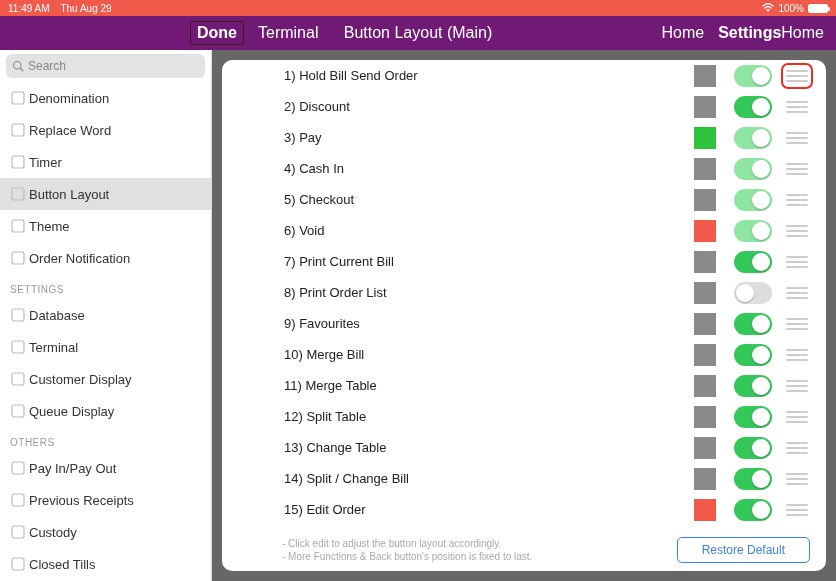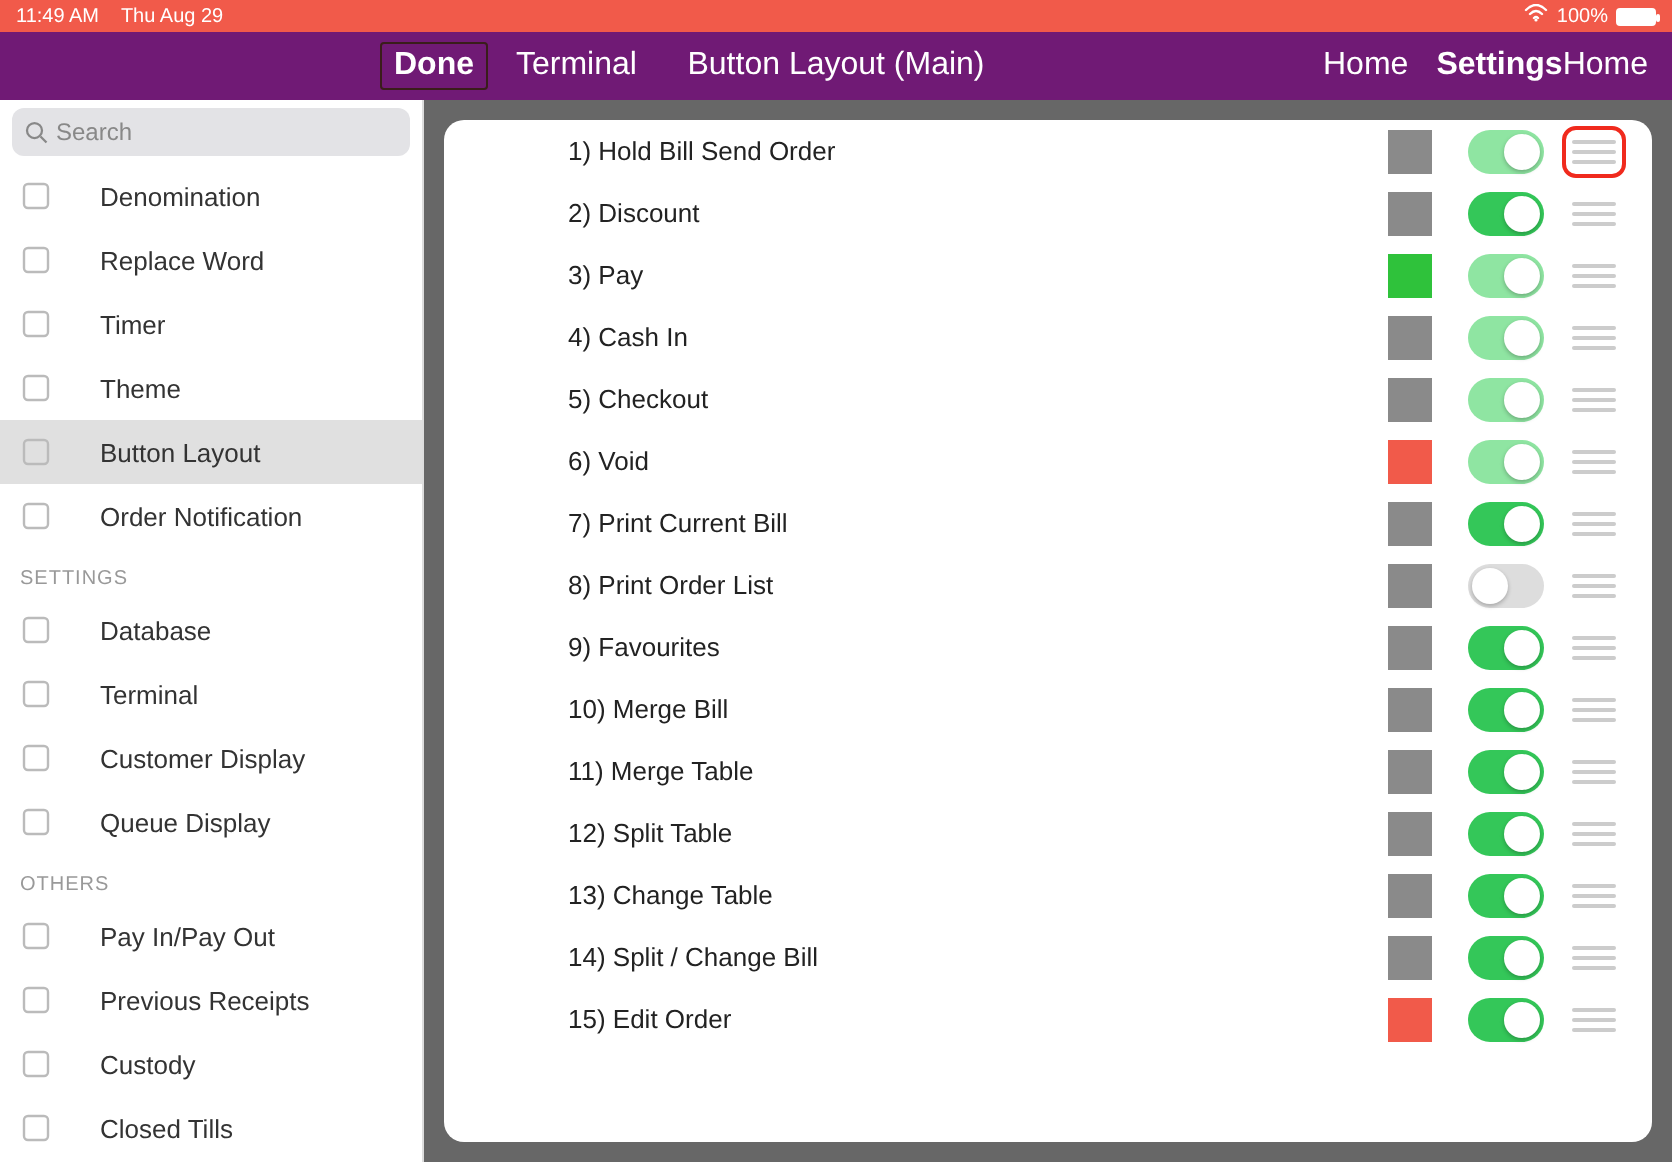--- a/index.html
+++ b/index.html
@@ -14,21 +14,21 @@
   .navbar .left, .navbar .right { display:flex; align-items:center; gap:14px; }
   .navbar .title-main { font-weight:500; }
   .nav-link { cursor:pointer; }
   .done-box { border:1.5px solid #3a1d1b; padding:2px 6px; border-radius:2px;font-weight:bold; }
 
   .content { display:flex; height: calc(581px - 50px); }
   .sidebar { width:212px; background:#fff; border-right:1px solid #ddd; overflow:hidden; display:flex; flex-direction:column; }
   .search { margin:4px 6px; background:#e3e3e6; border-radius:6px; height:24px; display:flex; align-items:center; padding:0 6px; color:#888; font-size:12px; gap:4px; }
   .search svg { width:12px; height:12px; stroke:#888; fill:none; }
   .side-list { flex:1; overflow-y:auto; }
-  .side-item { display:flex; align-items:center; gap:24px; padding:8px 10px; font-size:13px; color:#333; cursor:pointer; border-bottom:0; }
+  .side-item { display:flex; align-items:center; gap:3px; padding:8px 10px; font-size:13px; color:#333; cursor:pointer; border-bottom:0; }
   .side-item.active { background:#e0e0e0; }
   .side-icon { width:16px; height:16px; color:#bbb; flex-shrink:0; }
   .side-header { padding:10px 10px 4px; font-size:10px; letter-spacing:0.5px; color:#999; text-transform:uppercase; }
 
   .main { flex:1; background:#676767; padding:10px; position:relative; overflow:hidden; }
   .panel { background:#fff; border-radius:10px; height:100%; padding:0 12px 8px; overflow:hidden; display:flex; flex-direction:column; }
   .rows { flex:1; overflow-y:auto; }
   .row { display:flex; align-items:center; height:31px; }
   .row-label { flex:1; padding-left:50px; font-size:13px; color:#222; }
   .swatch { width:22px; height:22px; margin-right:18px; }
@@ -104,31 +104,31 @@
             <rect x="2" y="2" width="12" height="12" rx="2"></rect>
           </svg>
           <span>Replace Word</span>
         </div>
         <div class="side-item">
           <svg class="side-icon" viewBox="0 0 16 16" fill="none" stroke="currentColor" stroke-width="1.2">
             <rect x="2" y="2" width="12" height="12" rx="2"></rect>
           </svg>
           <span>Timer</span>
         </div>
+        <div class="side-item active">
+          <svg class="side-icon" viewBox="0 0 16 16" fill="none" stroke="currentColor" stroke-width="1.2">
+            <rect x="2" y="2" width="12" height="12" rx="2"></rect>
+          </svg>
+          <span>Button Layout</span>
+        </div>
         <div class="side-item">
           <svg class="side-icon" viewBox="0 0 16 16" fill="none" stroke="currentColor" stroke-width="1.2">
             <rect x="2" y="2" width="12" height="12" rx="2"></rect>
           </svg>
           <span>Theme</span>
-        </div>
-        <div class="side-item active">
-          <svg class="side-icon" viewBox="0 0 16 16" fill="none" stroke="currentColor" stroke-width="1.2">
-            <rect x="2" y="2" width="12" height="12" rx="2"></rect>
-          </svg>
-          <span>Button Layout</span>
         </div>
         <div class="side-item">
           <svg class="side-icon" viewBox="0 0 16 16" fill="none" stroke="currentColor" stroke-width="1.2">
             <rect x="2" y="2" width="12" height="12" rx="2"></rect>
           </svg>
           <span>Order Notification</span>
         </div>
         <div class="side-header">SETTINGS</div>
         <div class="side-item">
           <svg class="side-icon" viewBox="0 0 16 16" fill="none" stroke="currentColor" stroke-width="1.2">
@@ -359,15 +359,22 @@
             <div class="toggle on" style="background: rgb(52, 199, 89);">
               <div class="knob"></div>
             </div>
             <div class="handle">
               <span></span>
               <span></span>
               <span></span>
             </div>
           </div>
         </div>
+      <div class="footer">
+        <div class="hints">
+          <div>- Click edit to adjust the button layout accordingly.</div>
+          <div>- More Functions &amp; Back button's position is fixed to last.</div>
+        </div>
+        <button class="restore">Restore Default</button>
+      </div>
     </div>
   </div>
 </div>
 
 </body></html>

